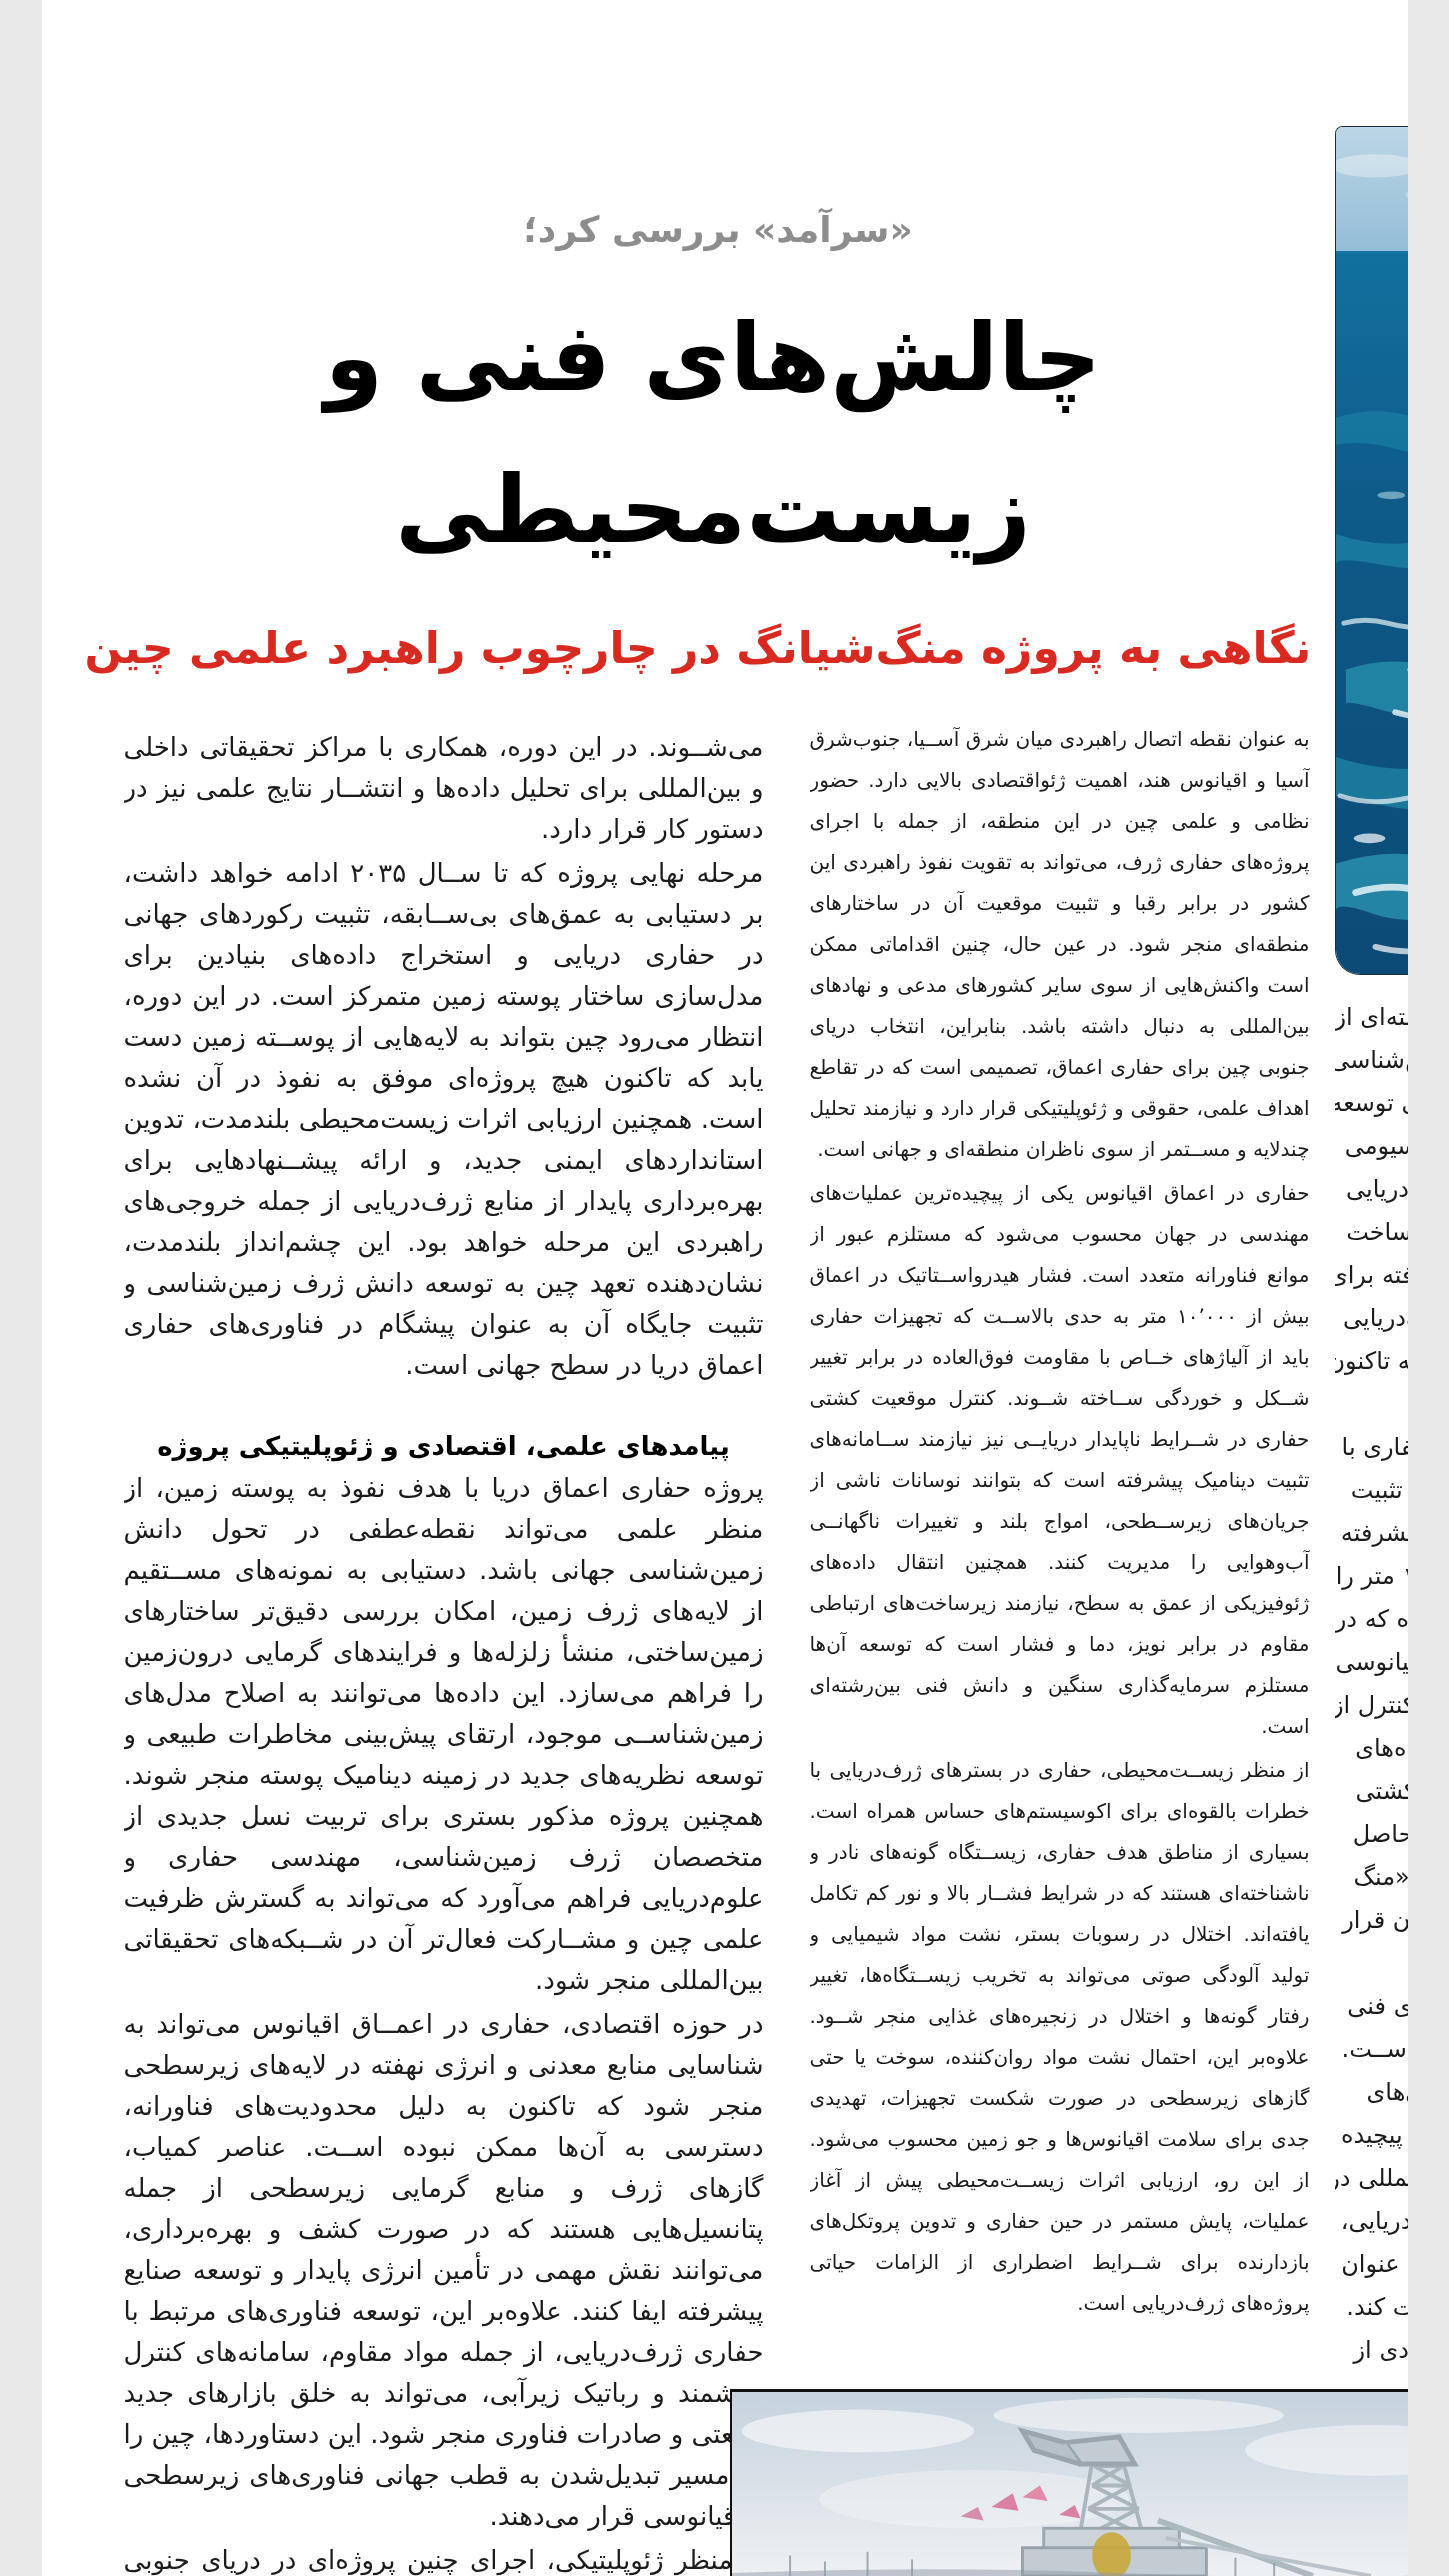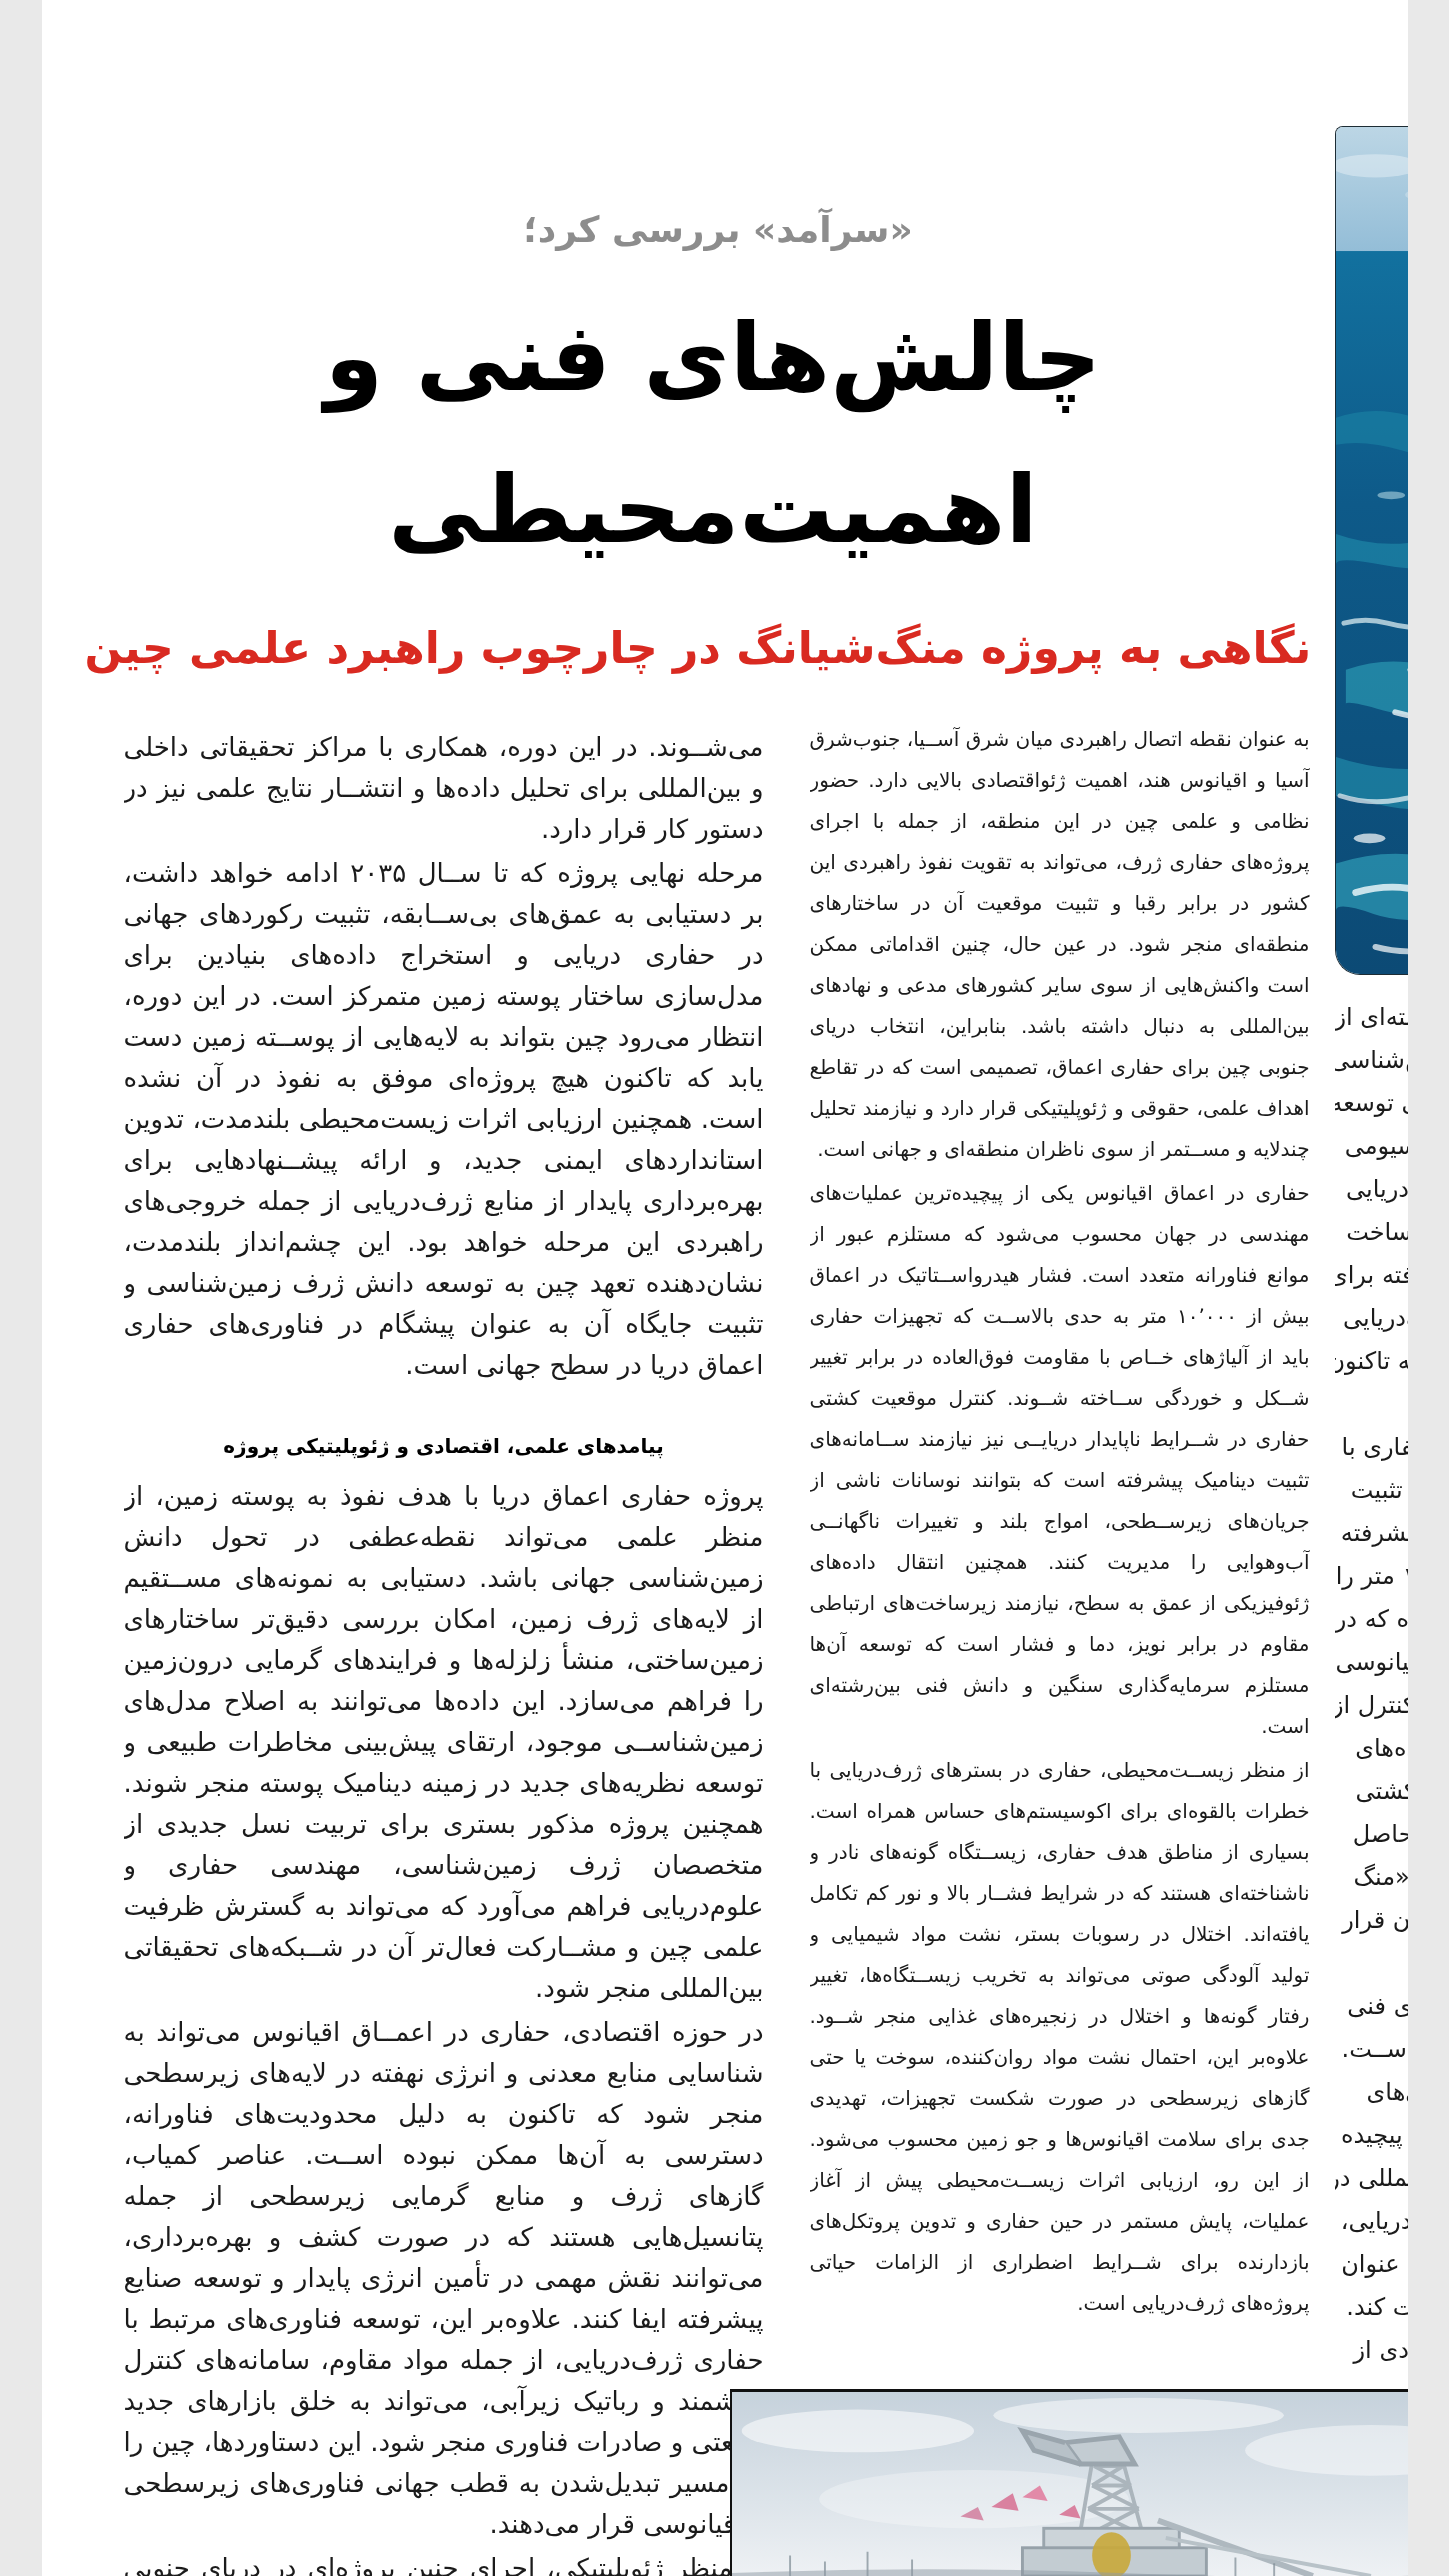--- a/index.html
+++ b/index.html
@@ -20,21 +20,21 @@
   .headline span{display:block;}
   .subheadline{
     position:absolute;top:622px;left:43px;width:1252px;
     text-align:left;font-size:44px;font-weight:bold;color:#d92a21;
   }
   .col{
     position:absolute;z-index:1;text-align:justify;color:#1b1b1b;overflow:hidden;
   }
   .col p{margin:0 0 2.9px 0;}
   .col-a{left:82px;top:727px;width:640px;height:1849px;font-size:26px;line-height:41px;}
-  .col-a h2{font-size:20px;font-weight:bold;color:#000;text-align:center;margin:39px 0 8px 0;line-height:43px;}
+  .col-a h2{font-size:26px;font-weight:bold;color:#000;text-align:center;margin:39px 0 0 0;line-height:43px;}
   .col-b{left:768px;top:719px;width:500px;height:1655px;font-size:20px;line-height:41px;}
   .col-c{
     left:1293px;top:996px;width:166px;height:1392px;
     font-size:24px;line-height:43px;white-space:pre;text-align:right;overflow:hidden;
   }
   figure{margin:0;padding:0;}
   .photo-top{
     position:absolute;z-index:2;top:126px;left:1293px;width:157px;height:849px;
     border:1.9px solid #1d2c34;border-right:none;
     border-radius:7.7px 0 0 25px;overflow:hidden;box-sizing:border-box;
@@ -47,21 +47,21 @@
   .photo-top svg,.photo-bottom svg{display:block;width:100%;height:100%;}
 </style>
 </head>
 <body>
 
 <div class="page">
 
   <div class="kicker">«سرآمد» بررسی کرد؛</div>
 
   <h1 class="headline">
-    <span>چالش‌های فنی و اهمیت‌محیطی</span>
+    <span>چالش‌های فنی و زیست‌محیطی</span>
     <span>حفاری در اعماق اقیانوس</span>
   </h1>
 
   <div class="subheadline">نگاهی به پروژه منگ‌شیانگ در چارچوب راهبرد علمی چین</div>
 
   <figure class="photo-top">
     <svg viewBox="0 0 158 874" preserveAspectRatio="none">
       <defs>
         <linearGradient id="sky" x1="0" y1="0" x2="0" y2="1">
           <stop offset="0" stop-color="#bcd6e5"></stop>

